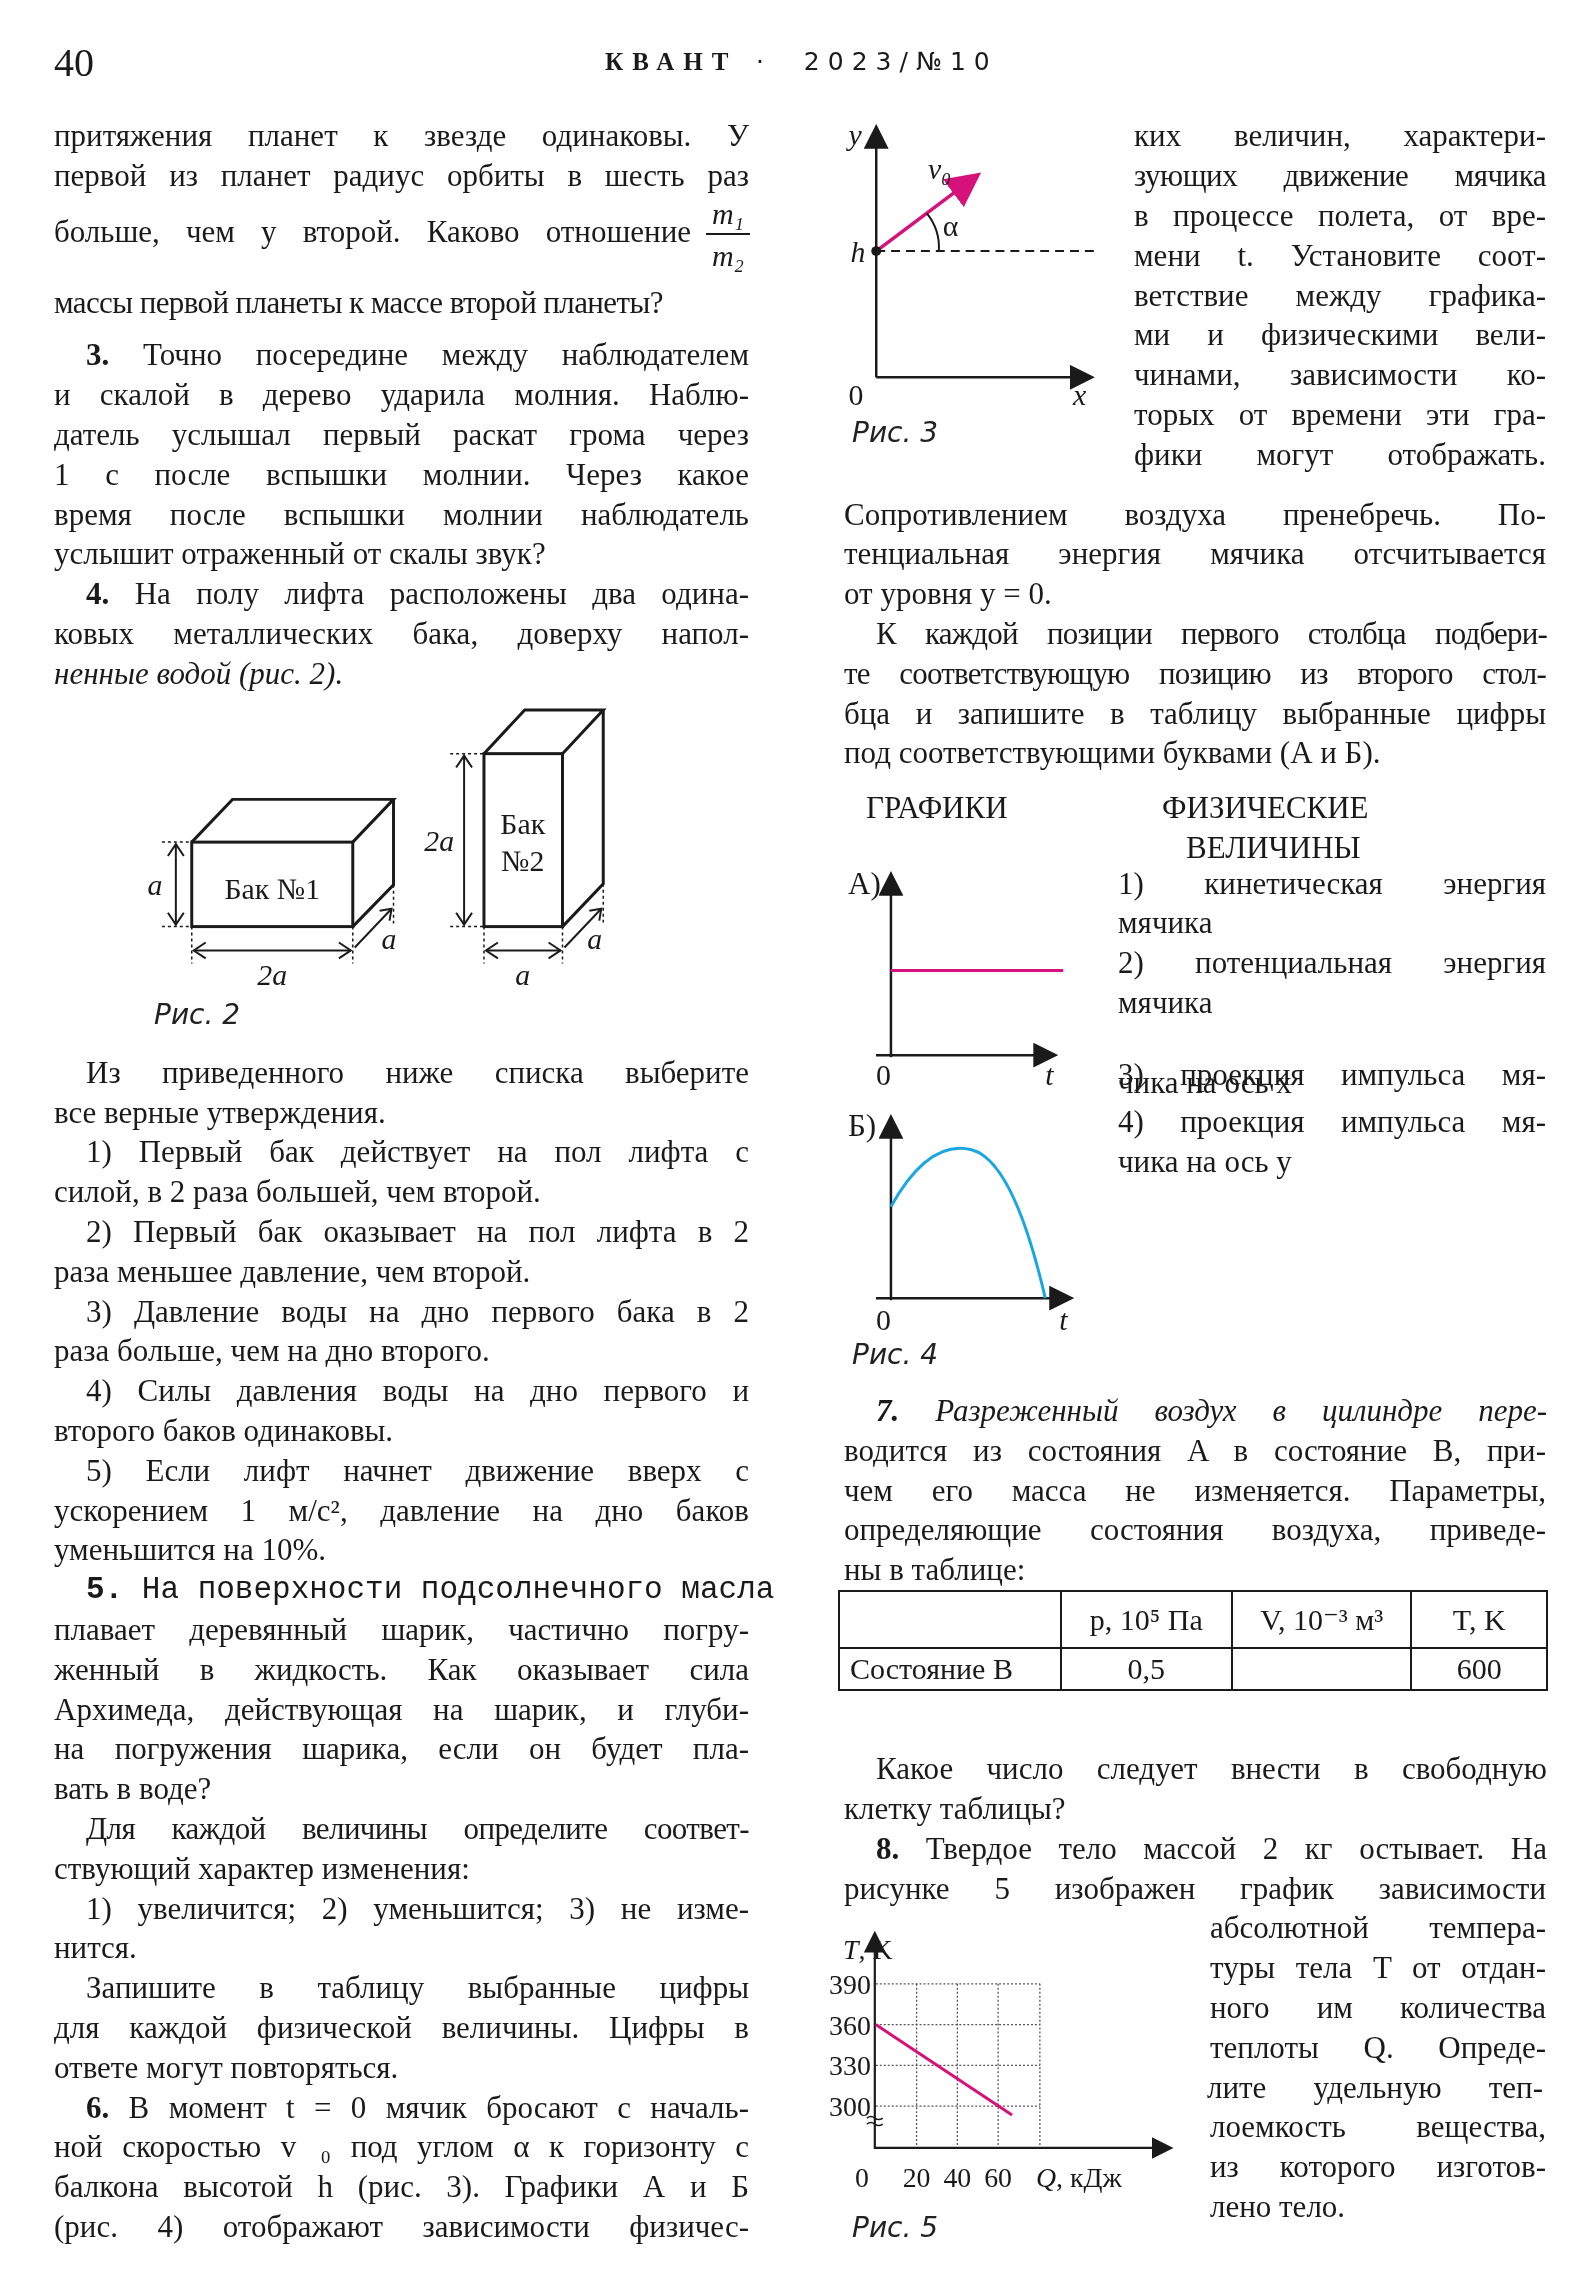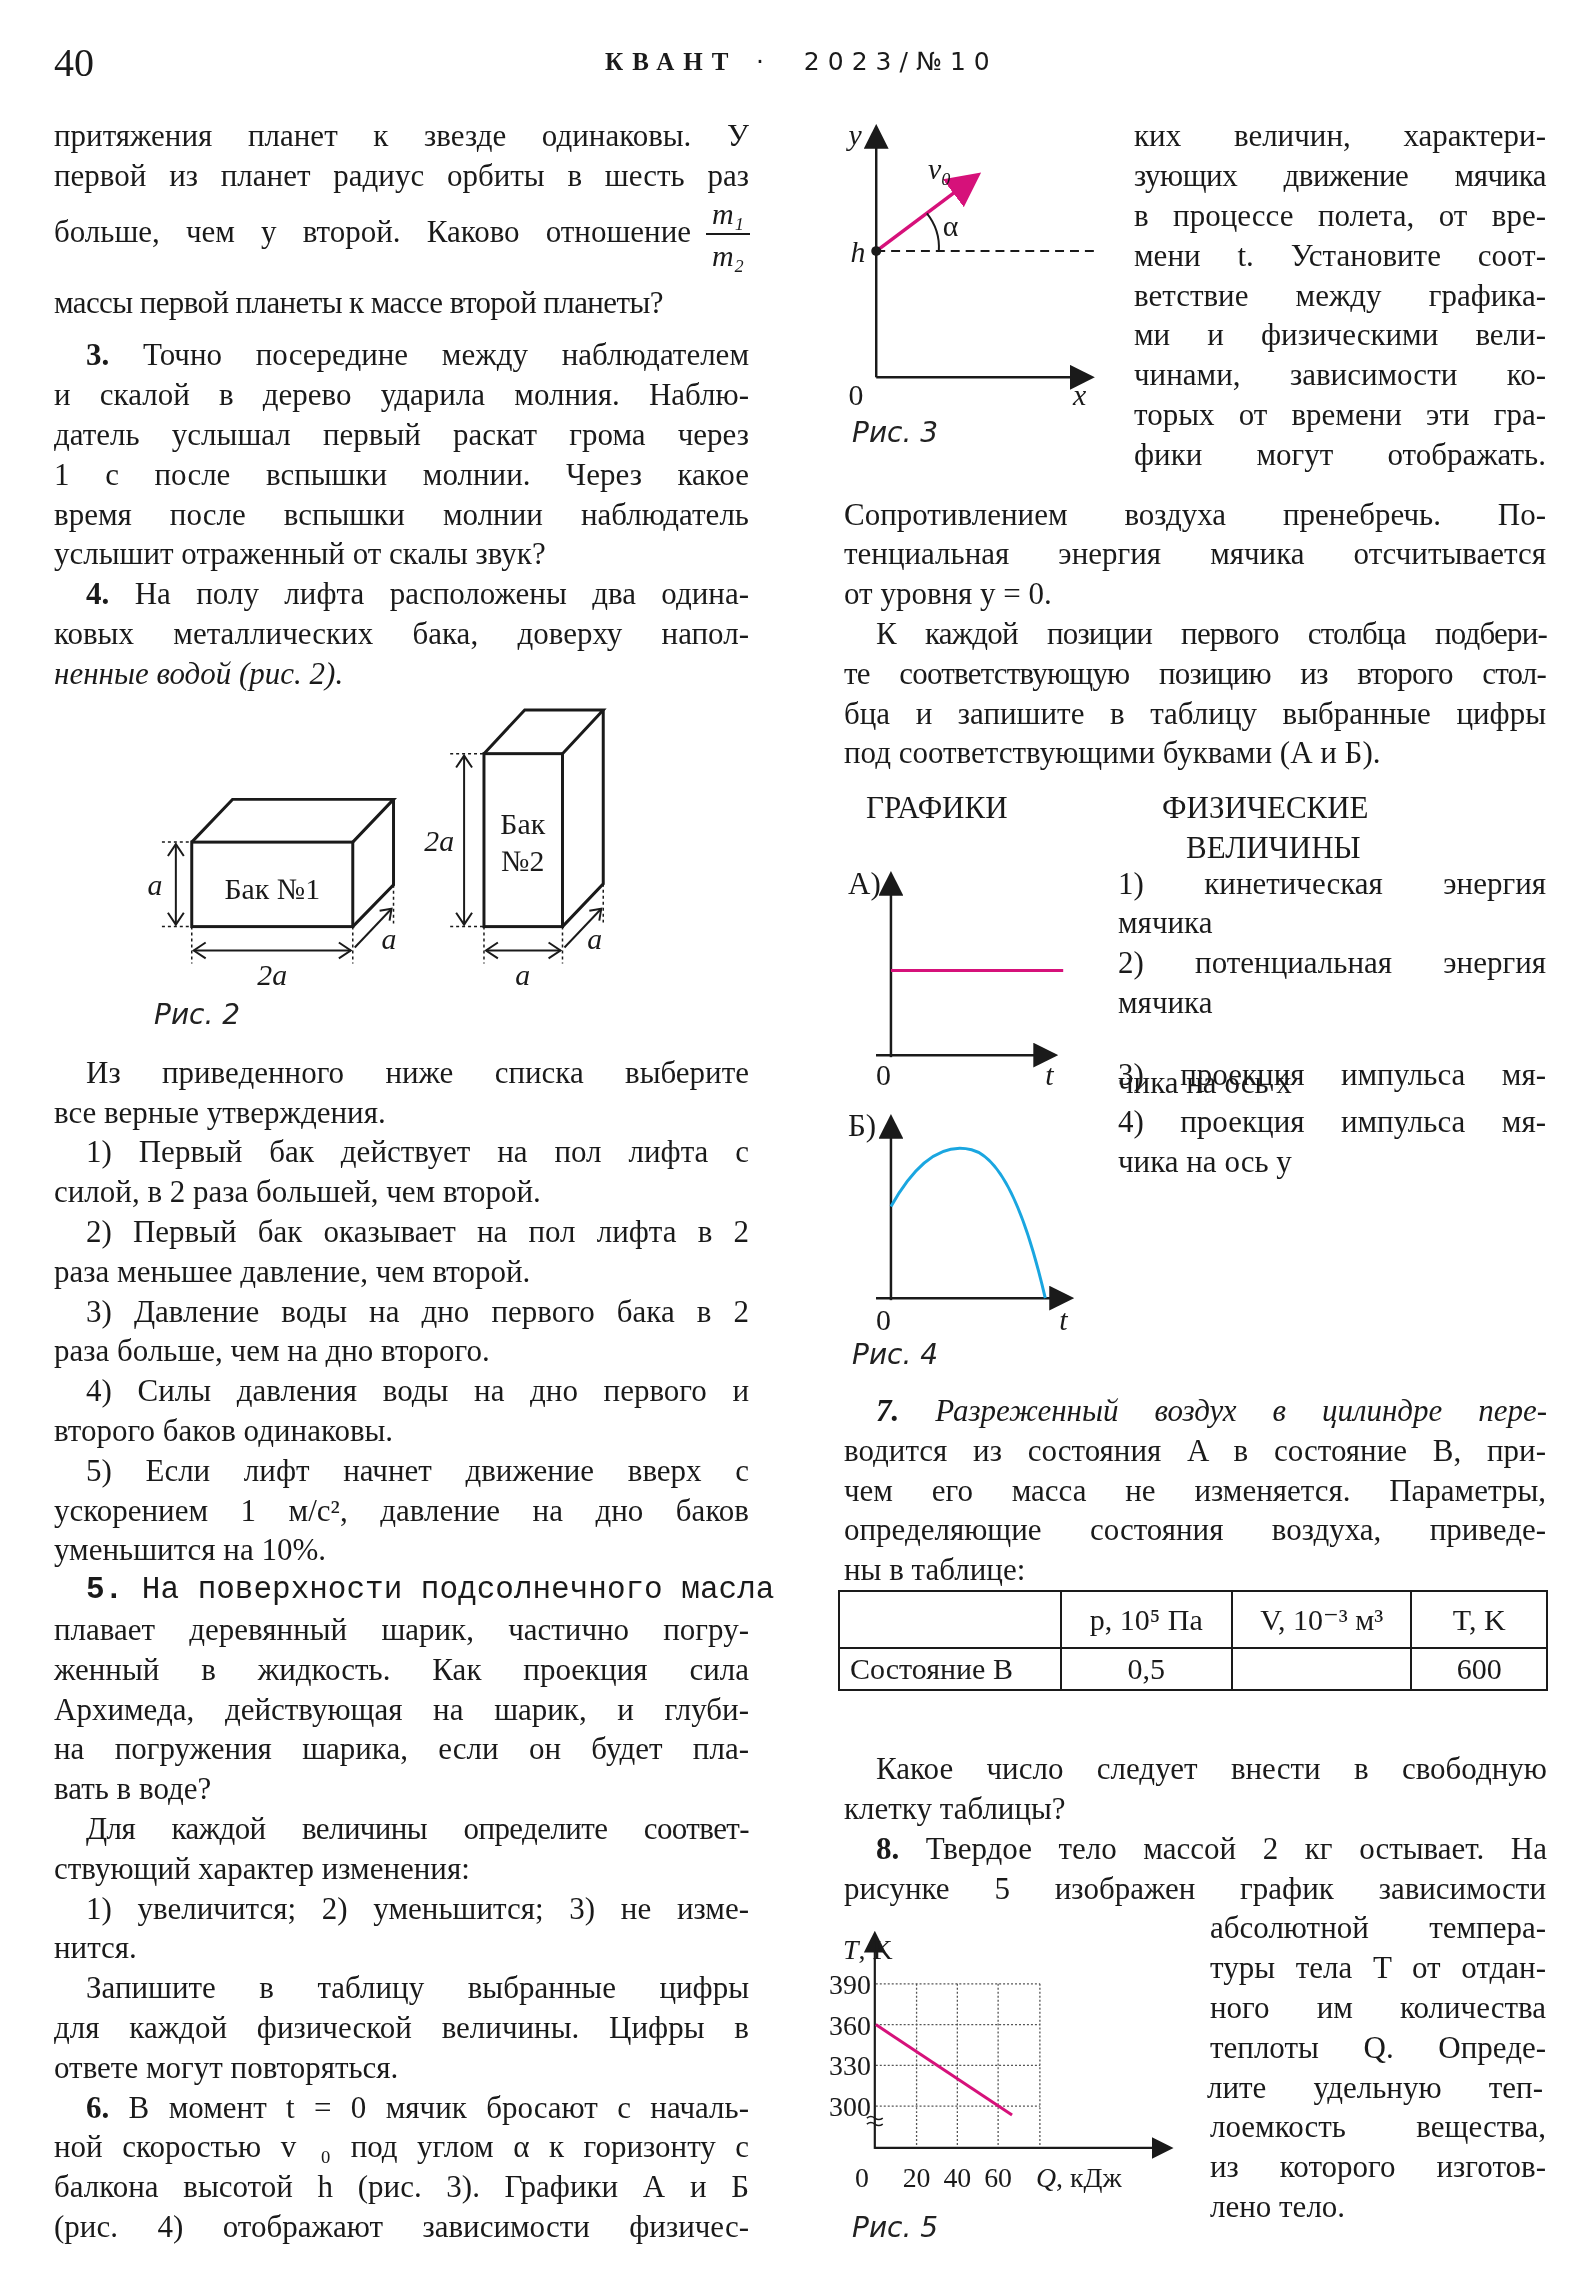--- a/index.html
+++ b/index.html
@@ -113,21 +113,21 @@
     <div class="ln" style="left:54px;top:1331px;">раза больше, чем на дно второго.</div>
     <div class="ln just" style="left:86px;top:1371px;width:663px;">4) Силы давления воды на дно первого и</div>
     <div class="ln" style="left:54px;top:1411px;">второго баков одинаковы.</div>
     <div class="ln just" style="left:86px;top:1451px;width:663px;">5) Если лифт начнет движение вверх с</div>
     <div class="ln just" style="left:54px;top:1491px;width:695px;">ускорением 1 м/с², давление на дно баков</div>
     <div class="ln" style="left:54px;top:1530px;">уменьшится на 10%.</div>
   </div>
 
   <div class="ln" style="left:86px;top:1570px;width:663px;font-family:Liberation Mono, monospace;"><span style="display:inline-block;width:100%;text-align:justify;text-align-last:justify;"><b>5.</b> <span>На поверхности подсолнечного масла</span></span></div>
   <div class="ln just" style="left:54px;top:1610px;width:695px;">плавает деревянный шарик, частично погру-</div>
-  <div class="ln just" style="left:54px;top:1650px;width:695px;">женный в жидкость. Как проекция сила</div>
+  <div class="ln just" style="left:54px;top:1650px;width:695px;">женный в жидкость. Как оказывает сила</div>
   <div class="ln just" style="left:54px;top:1690px;width:695px;">Архимеда, действующая на шарик, и глуби-</div>
   <div class="ln just" style="left:54px;top:1729px;width:695px;">на погружения шарика, если он будет пла-</div>
   <div class="ln" style="left:54px;top:1769px;">вать в воде?</div>
   <div class="ln just" style="left:86px;top:1809px;width:663px;letter-spacing:-0.6px;">Для каждой величины определите соответ-</div>
   <div class="ln" style="left:54px;top:1849px;">ствующий характер изменения:</div>
   <div class="ln just" style="left:86px;top:1889px;width:663px;">1) увеличится; 2) уменьшится; 3) не изме-</div>
   <div class="ln" style="left:54px;top:1928px;">нится.</div>
   <div class="ln just" style="left:86px;top:1968px;width:663px;">Запишите в таблицу выбранные цифры</div>
   <div class="ln just" style="left:54px;top:2008px;width:695px;">для каждой физической величины. Цифры в</div>
   <div class="ln" style="left:54px;top:2048px;">ответе могут повторяться.</div>

